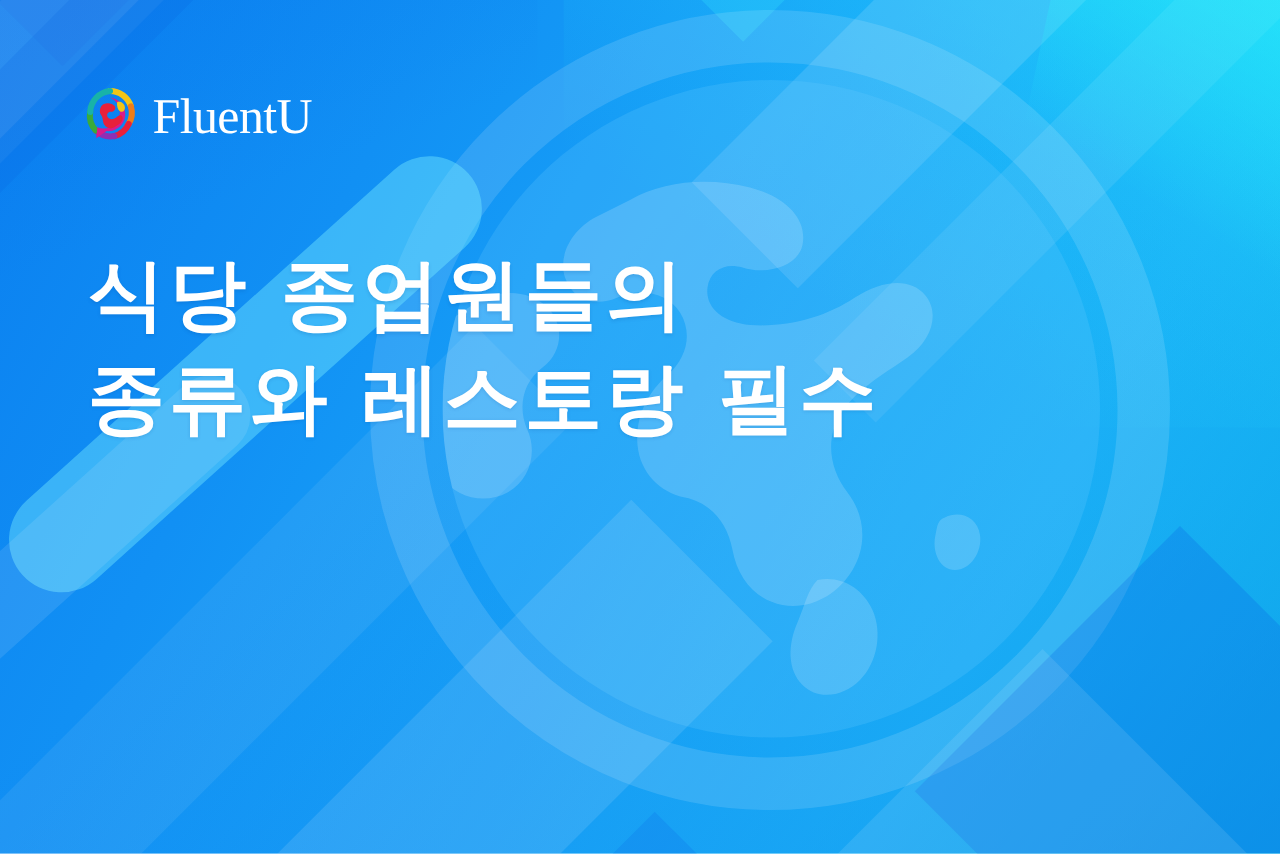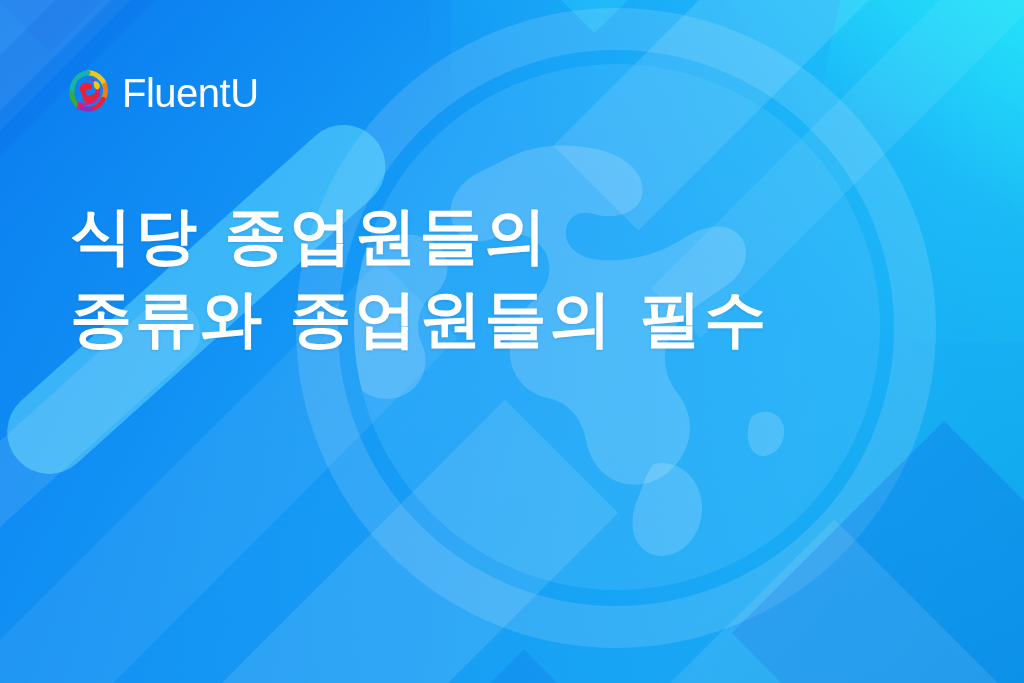--- a/index.html
+++ b/index.html
@@ -177,21 +177,21 @@
     height: 46px;
     flex: 0 0 auto;
     display: block;
   }
   .brand-name {
     color: #ffffff;
     font-size: 40px;
     font-weight: 400;
     letter-spacing: -0.5px;
     line-height: 1;
-    font-family: Liberation Sans, sans-serif;
+    font-family: Liberation Serif, serif;
   }
 
   .headline {
     position: absolute;
     left: 70px;
     top: 152px;
     width: 880px;
     color: #ffffff;
     font-size: 62px;
     font-weight: 700;
@@ -295,17 +295,17 @@
         <g fill="#f2c516">
           <path d="M63 26 C69 24 76 28 77 35 C78 42 72 46 68 43
                    C64 40 62 33 63 26 Z"></path>
         </g>
       </svg>
       <div class="brand-name">FluentU</div>
     </div>
 
     <h1 class="headline">
       <span class="headline-line">식당 종업원들의</span>
-      <span class="headline-line">종류와 종업원들의 필수</span>
+      <span class="headline-line">종류와 레스토랑 필수</span>
     </h1>
 
   </div>
 </div>
 
 </body></html>

